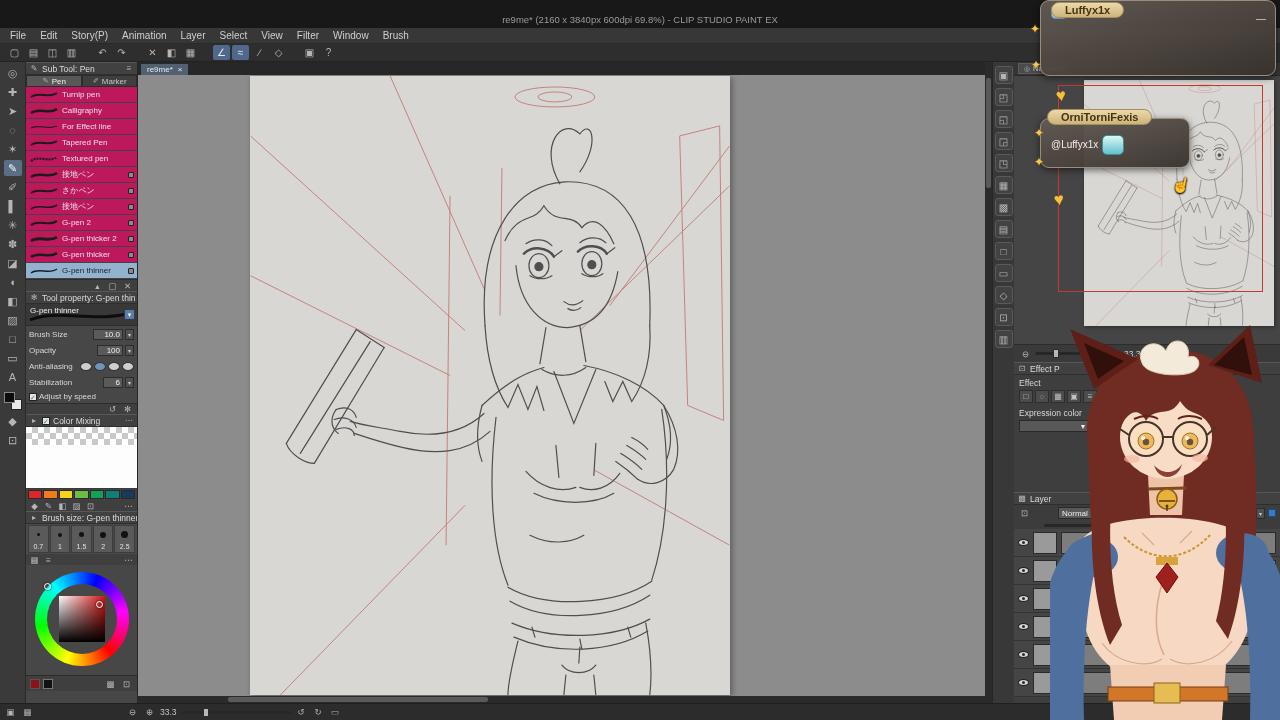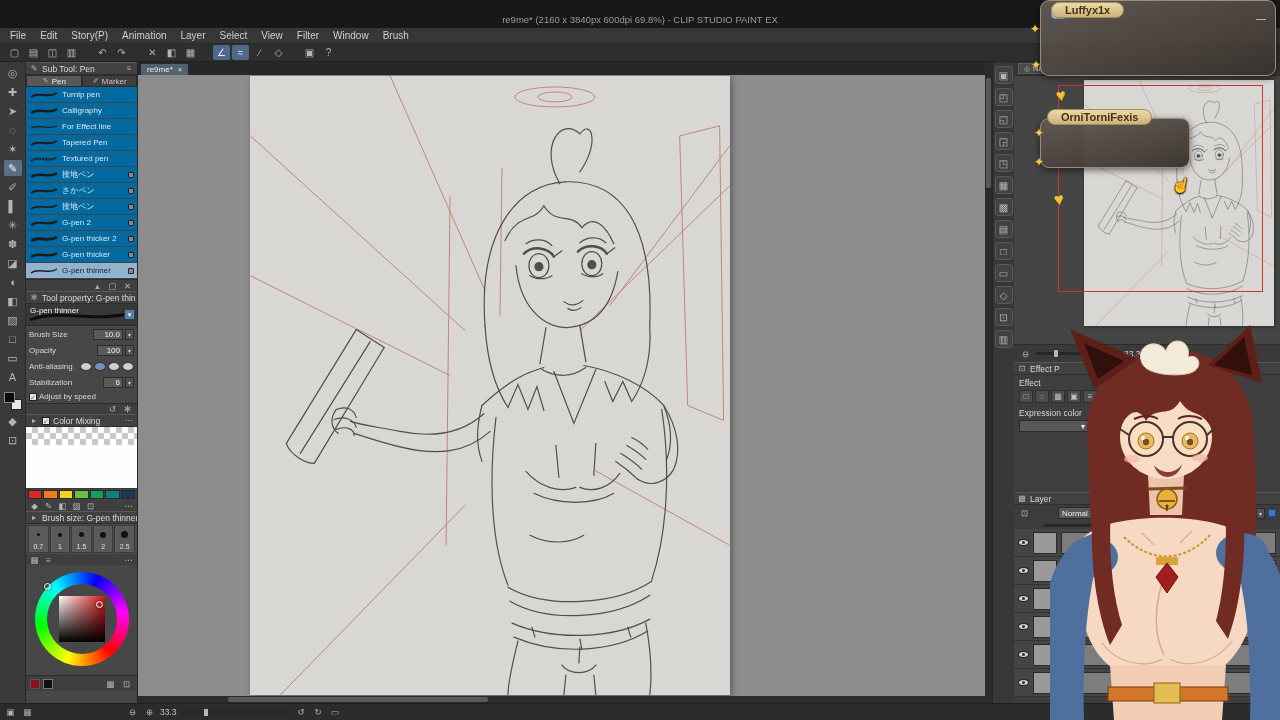--- a/index.html
+++ b/index.html
@@ -20,21 +20,21 @@
 .fgbg{position:relative;width:18px;height:18px;margin-top:4px;}
 .fgbg .bgc{position:absolute;right:0;bottom:0;width:11px;height:11px;background:#e8e8e8;border:1px solid #222;}
 .fgbg .fgc{position:absolute;left:0;top:0;width:11px;height:11px;background:#0c0c0c;border:1px solid #888;}
 .leftpanel{left:26px;top:62px;width:112px;height:641px;background:#474747;border-right:1px solid #262626;display:flex;flex-direction:column;}
 .panel-h{display:flex;align-items:center;gap:3px;background:#414141;border-top:1px solid #585858;border-bottom:1px solid #2e2e2e;font-size:8.5px;color:#dcdcdc;padding:0 3px;height:13px;white-space:nowrap;overflow:hidden;flex:none;}
 .panel-h .ic{width:10px;height:10px;font-size:8px;}
 .panel-h .right{margin-left:auto;}
 .subtabs{display:flex;height:12px;background:#3a3a3a;flex:none;}
 .subtab{flex:1;display:flex;align-items:center;justify-content:center;gap:2px;font-size:8px;color:#c8c8c8;background:#3f3f3f;border:1px solid #2c2c2c;}
 .subtab.on{background:#585858;color:#f0f0f0;}
-.brushlist{flex:none;background:#0369a1;}
+.brushlist{flex:none;background:#be185d;}
 .brush{display:flex;align-items:center;gap:3px;height:16px;padding:0 3px;font-size:8px;color:#e4e4e4;border-bottom:1px solid #434343;}
 .brush svg{flex:none;}
 .brush .nm{white-space:nowrap;overflow:hidden;}
 .brush.sel{background:#93b2ce;color:#15202e;}
 .lock{margin-left:auto;width:6px;height:6px;background:#8a8a8a;border:1px solid #222;border-radius:1px;flex:none;}
 .listfoot{height:12px;display:flex;justify-content:flex-end;align-items:center;gap:2px;padding-right:3px;background:#3f3f3f;border-top:1px solid #2c2c2c;flex:none;}
 .preset-band{height:22px;background:#383838;position:relative;flex:none;border-bottom:1px solid #2c2c2c;}
 .preset-band .nm{position:absolute;left:4px;top:2px;font-size:8px;color:#efefef;}
 .preset-band .btn{position:absolute;right:2px;top:5px;width:11px;height:11px;background:#5c7da0;border:1px solid #2c3c4c;font-size:7px;color:#e8eef4;display:flex;align-items:center;justify-content:center;}
 .prow{height:16px;display:flex;align-items:center;padding:0 3px;gap:2px;font-size:8px;color:#d8d8d8;flex:none;}
@@ -636,20 +636,23 @@
   <span class="chipname" style="top:1px;left:10px">Luffyx1x</span>
   <span class="mindash">—</span>
   <span class="emote" style="margin:3px 0 0 10px"></span>
 </div>
 <span class="star" style="left:1030px;top:22px">✦</span>
 <span class="star" style="left:1031px;top:58px">✦</span>
 <span class="heart" style="left:1056px;top:86px">♥</span>
 
 <div class="bubble" style="left:1040px;top:118px;width:150px;height:50px">
   <span class="chipname" style="top:-10px;left:6px">OrniTorniFexis</span>
+  <div class="msg" style="padding-top:16px">
+    <span>@Luffyx1x</span><span class="emote2"></span>
+  </div>
 </div>
 <span class="star" style="left:1034px;top:126px">✦</span>
 <span class="star" style="left:1034px;top:155px">✦</span>
 <span class="heart" style="left:1054px;top:190px">♥</span>
 
 <span class="cursor">☝</span>
 
 <div class="vtuber">
 <svg width="230" height="395" viewBox="0 0 230 395">
   <path d="M26,232 C4,252 2,292 24,306 C14,284 18,256 34,242 Z" fill="#2e1812"></path>

